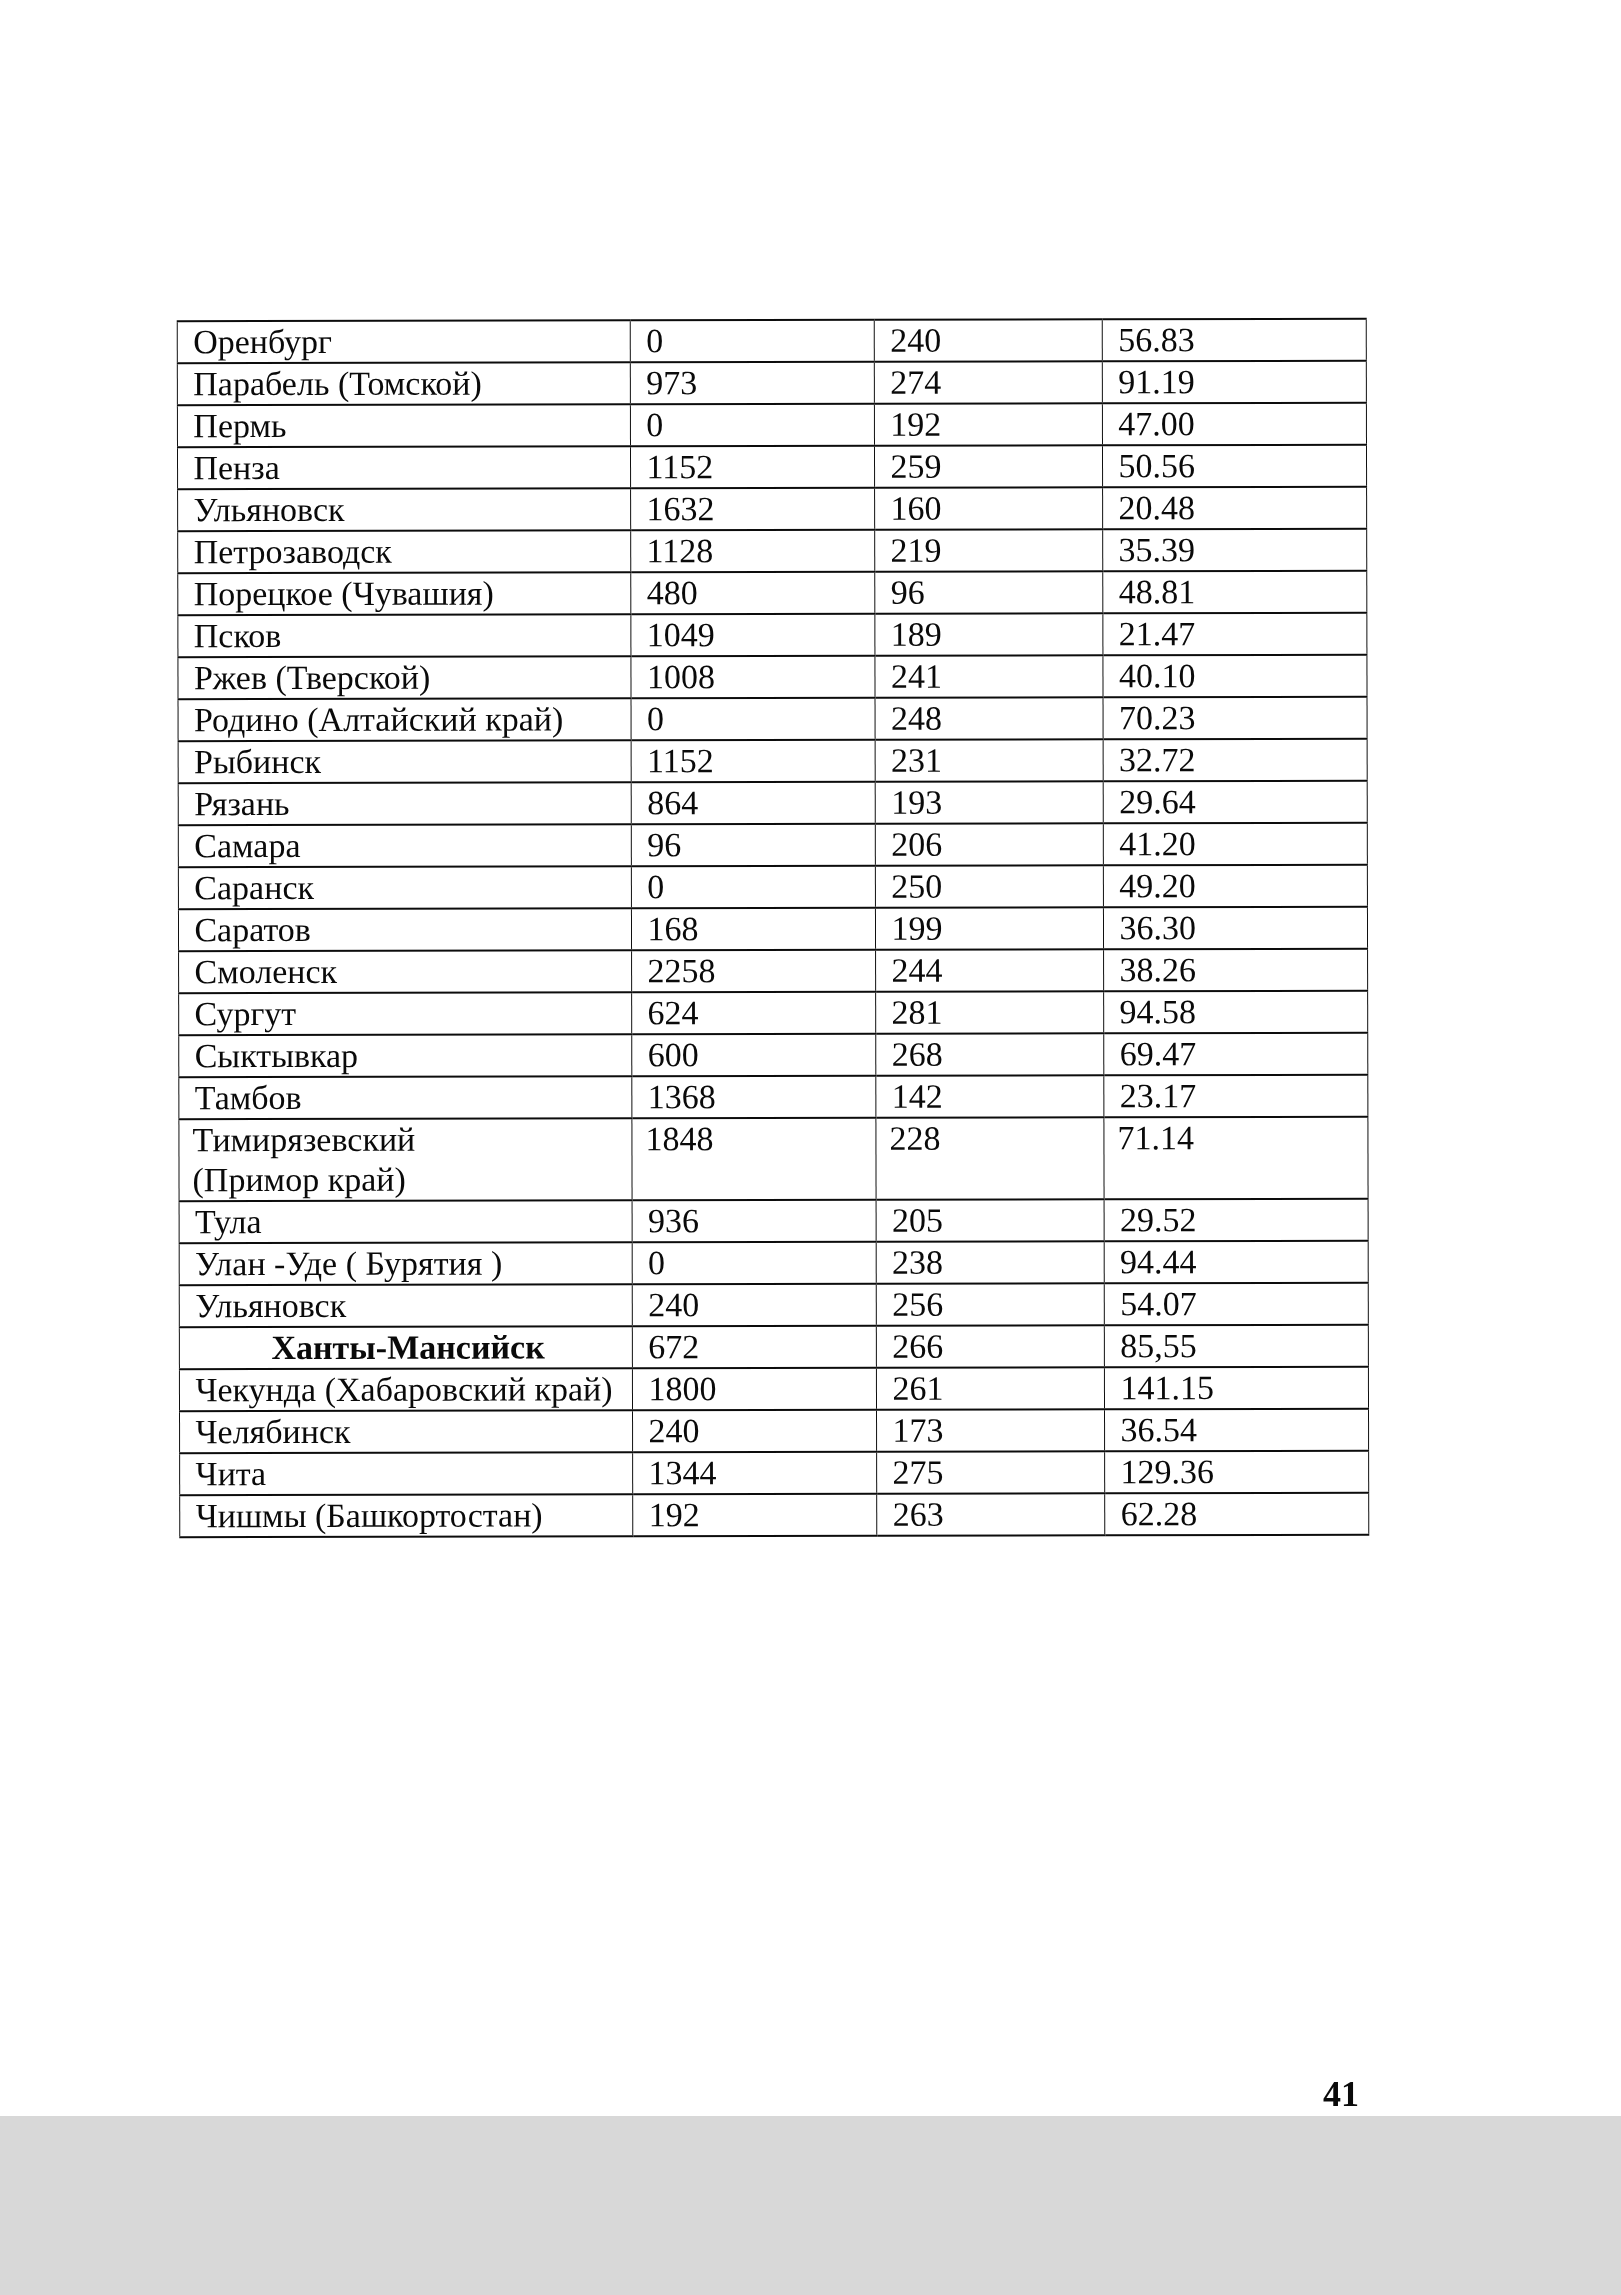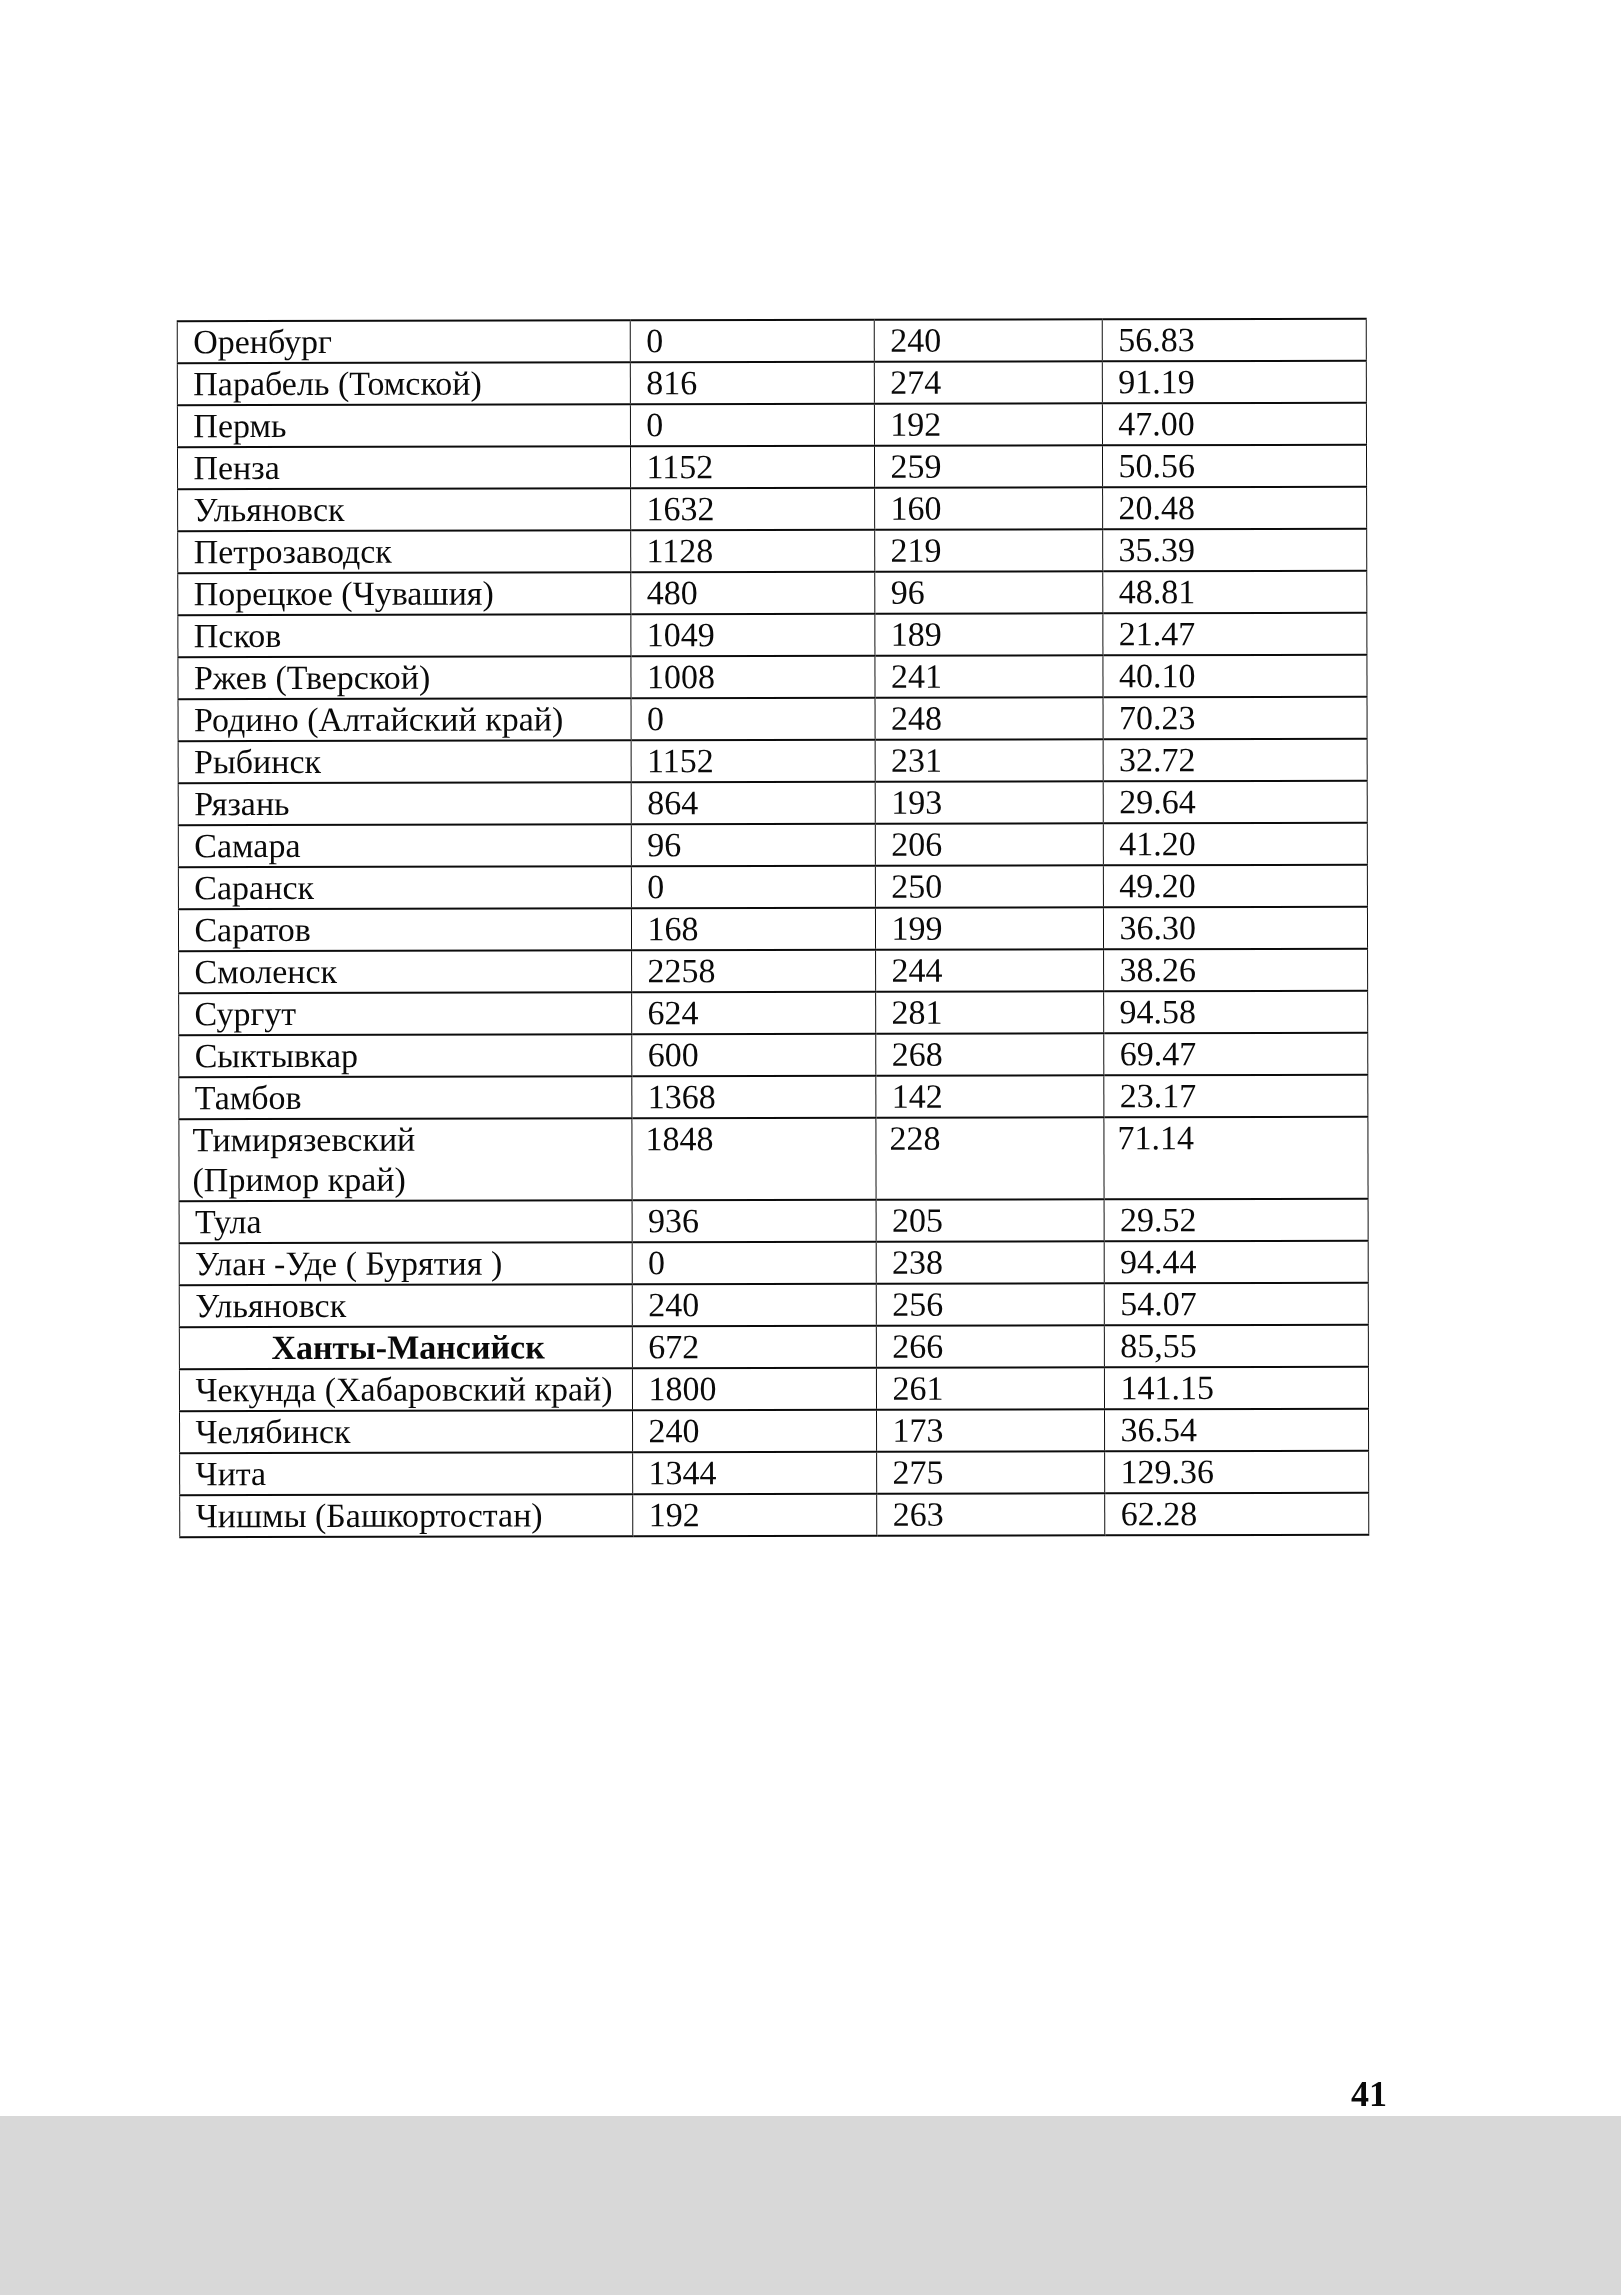--- a/index.html
+++ b/index.html
@@ -41,21 +41,20 @@
     font-weight:bold;
     text-align:center;
     padding-left:8px;
   }
   .page-number{
     position:absolute;
     left:1323px;top:2073px;
     font-weight:bold;
     font-size:36px;
     line-height:42px;
-    margin-left:28px;
   }
 </style>
 </head>
 <body>
 
 <div class="page">
 
   <table class="doc-table">
     <colgroup>
       <col style="width:453px">
@@ -69,21 +68,21 @@
             <div>Оренбург</div>
           </td>
           <td>0</td>
           <td>240</td>
           <td>56.83</td>
         </tr>
         <tr>
           <td>
             <div>Парабель (Томской)</div>
           </td>
-          <td>816</td>
+          <td>973</td>
           <td>274</td>
           <td>91.19</td>
         </tr>
         <tr>
           <td>
             <div>Пермь</div>
           </td>
           <td>0</td>
           <td>192</td>
           <td>47.00</td>

